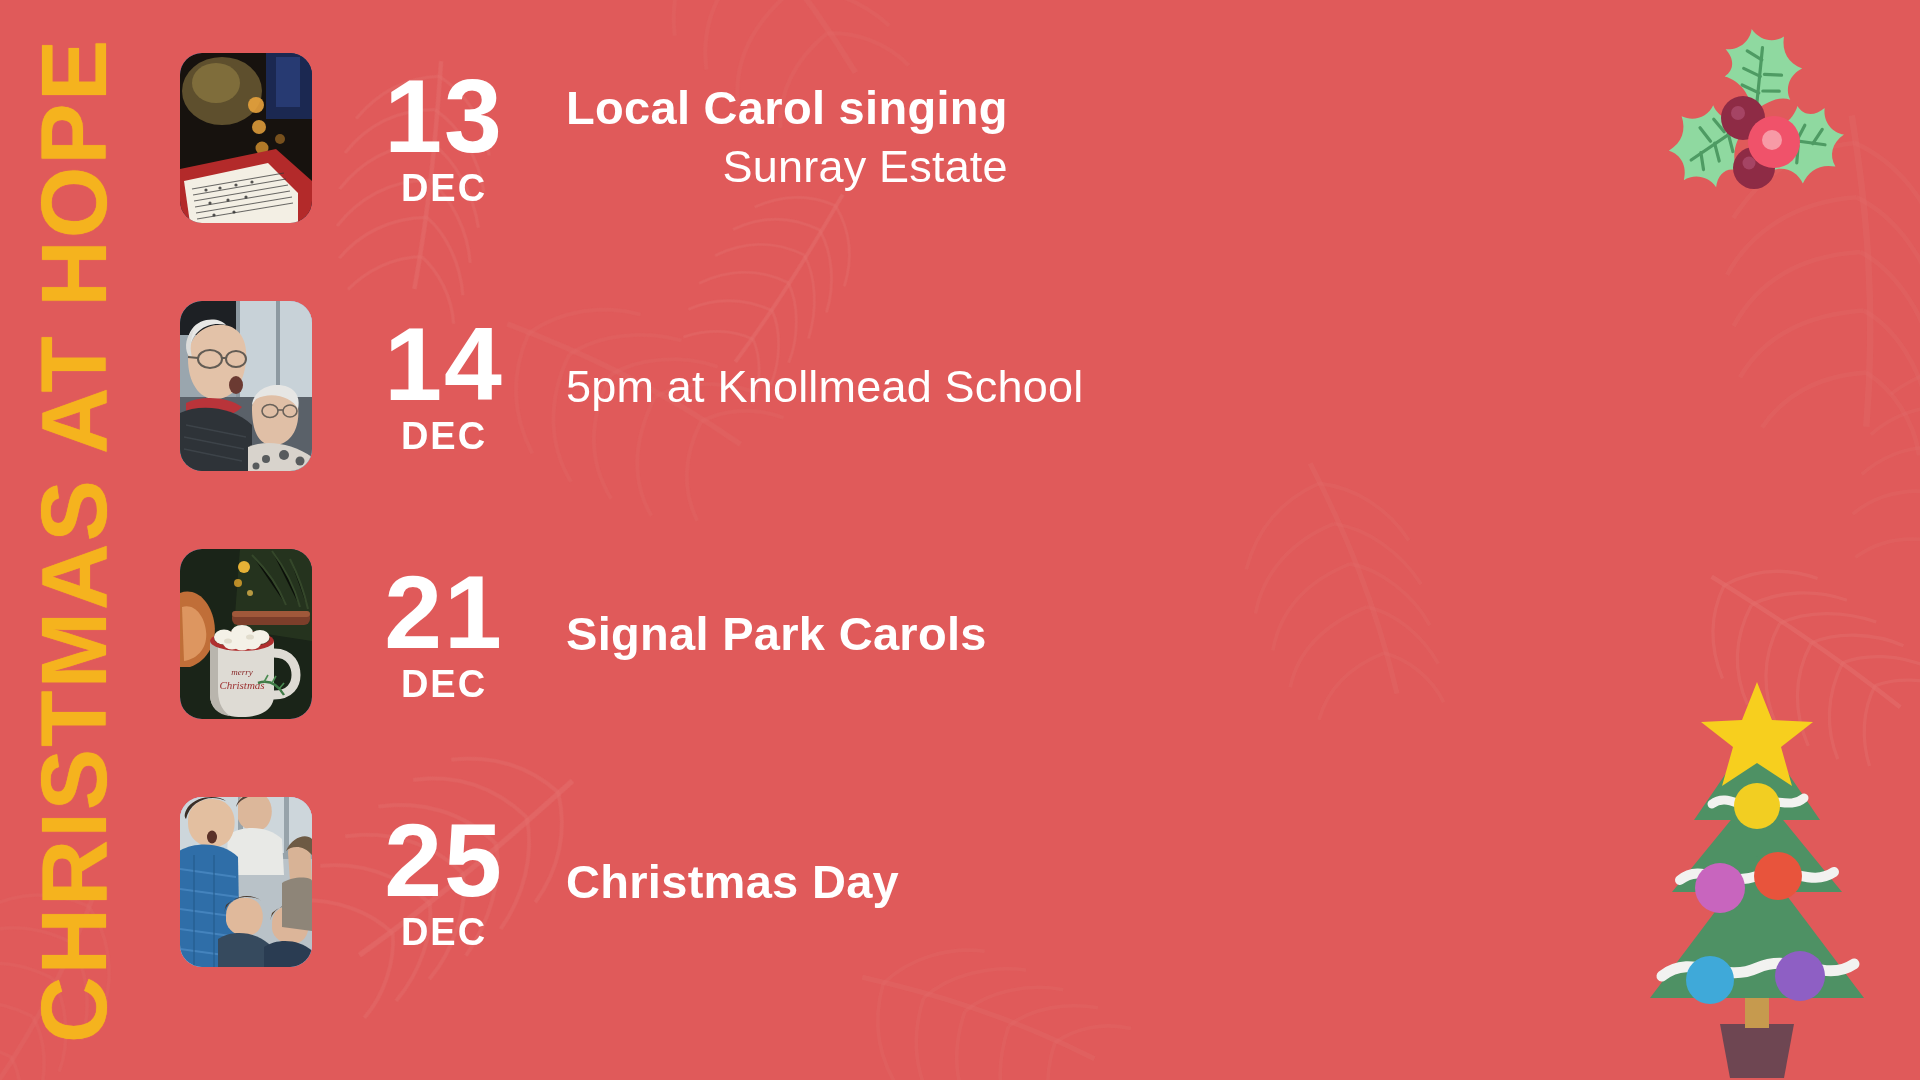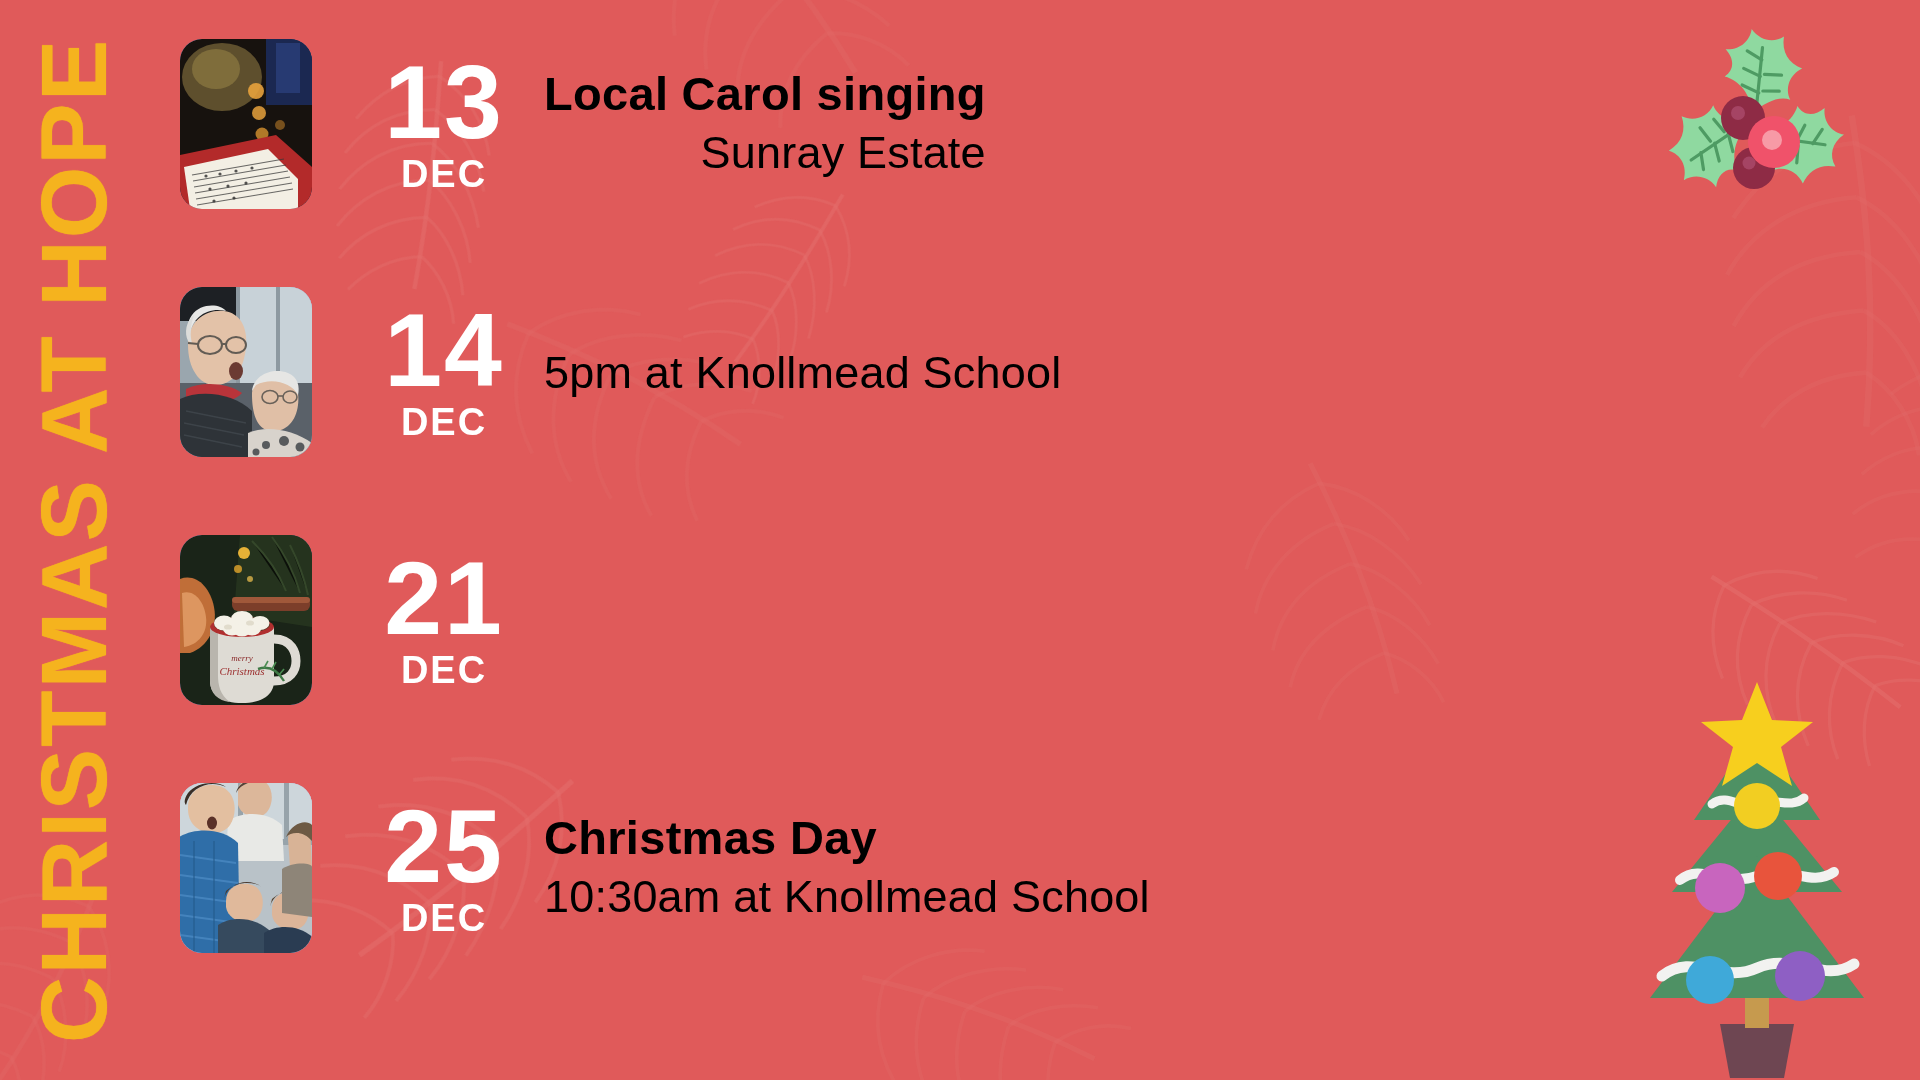--- a/index.html
+++ b/index.html
@@ -29,20 +29,21 @@
     font-family:"Liberation Sans", sans-serif;
     transform-origin:center center;
     text-shadow:0 0 1px #F5B31E;
     font-stretch:condensed;
   }
 
   
   #events {
     position:absolute; left:180px; top:0; width:1300px; height:1080px;
     z-index:3; display:flex; flex-direction:column;
+    padding-top:14px;
   }
   .event-row {
     height:248px;
     display:flex; align-items:center;
   }
   .thumb {
     width:132px; height:170px;
     border-radius:22px;
     overflow:hidden;
     flex:0 0 auto;
@@ -60,21 +61,21 @@
   .date-day {
     font-size:104px; font-weight:bold; letter-spacing:2px;
     line-height:0.92;
   }
   .date-mon {
     font-family:Liberation Sans, sans-serif;
     font-size:38px; font-weight:bold; letter-spacing:2px;
     margin-top:4px;
   }
   .event-text {
-    margin-left:16px; color:#000000;
+    margin-left:38px; color:#ffffff;
     display:flex; flex-direction:column; justify-content:center;
   }
   .event-title { font-size:47px; font-weight:bold; line-height:1.2; letter-spacing:0.3px; }
   .event-sub   { font-size:45px; font-weight:normal; line-height:1.28; letter-spacing:0.2px; margin-top:2px;text-align:right; }
 
   
   #holly { position:absolute; right:18px; top:8px; width:300px; height:215px; z-index:2; }
   #tree  { position:absolute; right:8px; bottom:0; width:310px; height:400px; z-index:2; }
   #holly svg, #tree svg { width:100%; height:100%; display:block; }
 </style>
@@ -306,20 +307,21 @@
             <path d="M92,134 L96,127"></path>
             <path d="M99,140 L104,134"></path>
         </g>
       </svg>
     </div>
     <div class="date-block">
       <span class="date-day">21</span>
       <span class="date-mon">DEC</span>
     </div>
     <div class="event-text">
+      <span class="event-title">Signal Park Carols</span>
     </div>
   </div>
 
   <div class="event-row">
     <div class="thumb">
       <svg viewBox="0 0 132 170" xmlns="http://www.w3.org/2000/svg">
         <rect width="132" height="170" fill="#b9c2c8"></rect>
         <rect x="0" y="0" width="132" height="60" fill="#cdd6db"></rect>
         <rect x="58" y="0" width="5" height="58" fill="#97a3aa"></rect>
         <rect x="104" y="0" width="5" height="58" fill="#97a3aa"></rect>
@@ -357,21 +359,20 @@
         <path d="M106,54 C 112,40 126,36 132,42 L132,58 C 124,48 112,48 106,54 Z" fill="#6d5a44"></path>
         <path d="M102,86 C 114,78 132,80 132,84 L132,134 L102,130 Z" fill="#8e8578"></path>
       </svg>
     </div>
     <div class="date-block">
       <span class="date-day">25</span>
       <span class="date-mon">DEC</span>
     </div>
     <div class="event-text">
       <span class="event-title">Christmas Day</span>
-      <span class="event-sub">10:30am at Knollmead School</span>
     </div>
   </div>
 
 </div>
 
 <div id="holly">
   <svg viewBox="0 0 300 215" xmlns="http://www.w3.org/2000/svg">
 
     <g transform="translate(150,105) rotate(-52)">
       <path d="M0,0 C 14,-12 18,-30 12,-44 C 24,-40 32,-48 34,-60 C 42,-48 56,-46 66,-52

